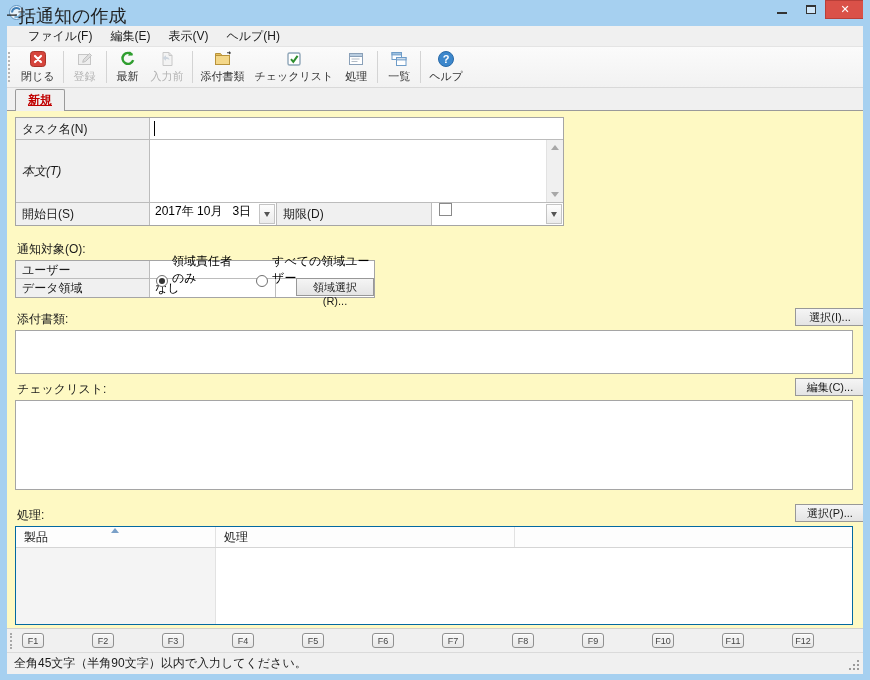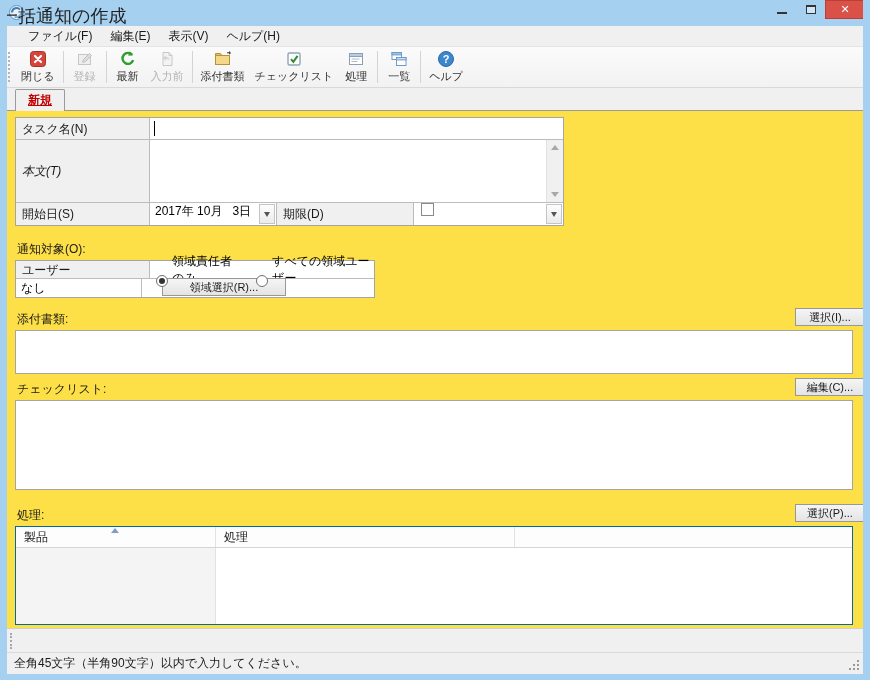--- a/index.html
+++ b/index.html
@@ -28,21 +28,21 @@
   .tb { display:flex; flex-direction:column; align-items:center; justify-content:center; padding:1px 5px 2px; min-width:36px; }
   .tbi { height:19px; display:flex; align-items:center; }
   .tbl { font-size:11px; color:#333; margin-top:1px; white-space:nowrap; }
   .tb.disabled { pointer-events:none; }
   .tb.disabled .tbl { color:#b3b3b3; }
   .tsep { width:1px; background:#d4d4d4; margin:3px 3px; }
   
   .tabstrip { height:23px; flex:none; border-bottom:1px solid #9a9a9a; padding-left:8px; display:flex; align-items:flex-end; background:#f0f0f0; }
   .tab { height:22px; padding:0 12px; background:#f0f0f0; border:1px solid #9a9a9a; border-bottom:none; margin-bottom:-1px; display:flex; align-items:center; font-size:12px; font-weight:bold; color:#c00000; position:relative; z-index:2; border-top-left-radius:2px; border-top-right-radius:2px;text-decoration:underline; }
   
-  .page { flex:none; height:517px; position:relative; background:#fde047; }
+  .page { flex:none; height:517px; position:relative; background:#fef9c3; }
   .sectlabel { position:absolute; font-size:12px; color:#1a1a1a; }
   .flabel { background:#f0f0f0; font-size:12px; color:#1a1a1a; padding:3px 6px; border-right:1px solid #bcbcbc; }
   
   .formbox { position:absolute; left:8px; top:6px; width:549px; border:1px solid #a5a5a5; background:#fff; }
   .frow { display:flex; border-bottom:1px solid #bcbcbc; }
   .frow:last-child { border-bottom:none; }
   .formbox .flabel { width:134px; flex:none; }
   .r1 { height:22px; }
   .r2 { height:63px; }
   .r2 .flabel { display:flex; align-items:center;font-style:italic; }
@@ -51,21 +51,21 @@
   .caret { position:absolute; left:4px; top:3px; width:1px; height:15px; background:#000; }
   .ftext { flex:1; background:#fff; position:relative; }
   .vscroll { position:absolute; right:0; top:0; bottom:0; width:17px; background:#f0f0f0; border-left:1px solid #e2e2e2; }
   .sarrow { position:absolute; left:0; right:0; height:15px; display:flex; align-items:center; justify-content:center; }
   .sarrow.up { top:0; } .sarrow.down { bottom:0; }
   .tri-up { width:0; height:0; border-left:4px solid transparent; border-right:4px solid transparent; border-bottom:5px solid #a8a8a8; }
   .tri-down { width:0; height:0; border-left:4px solid transparent; border-right:4px solid transparent; border-top:5px solid #a8a8a8; }
   .combo { background:#fff; border-right:1px solid #bcbcbc; position:relative; font-size:12px; display:flex; align-items:flex-start; padding-left:5px; }
   .combo .txt { white-space:pre; }
   .combo.date { width:127px; flex:none; }
-  .r3 .flabel.dl { width:137px; border-right:1px solid #bcbcbc; }
+  .r3 .flabel.dl { width:155px; border-right:1px solid #bcbcbc; }
   .combo.deadline { flex:1; border-right:none; }
   .dd { position:absolute; right:1px; top:1px; bottom:1px; width:16px; background:linear-gradient(#fdfdfd,#ebebeb); border:1px solid #c4c4c4; display:flex; align-items:center; justify-content:center; }
   .dd .tri-down { border-left-width:3.5px; border-right-width:3.5px; border-top-color:#555; }
   .chk { width:13px; height:13px; background:#fff; border:1px solid #8a8a8a; margin-left:2px; }
   
   .notifylbl { left:10px; top:130px; }
   .notifybox { position:absolute; left:8px; top:149px; width:360px; border:1px solid #a5a5a5; background:#fff; }
   .notifybox .flabel { width:134px; flex:none; }
   .nrow { height:18px; display:flex; border-bottom:1px solid #bcbcbc; }
   .nrow:last-child { border-bottom:none; }
@@ -290,20 +290,21 @@
             <span class="radio on"></span>
             <span>領域責任者のみ</span>
           </label>
           <label>
             <span class="radio"></span>
             <span>すべての領域ユーザー</span>
           </label>
         </div>
       </div>
       <div class="nrow">
+        <div class="flabel">データ領域</div>
         <div class="nvalue">なし</div>
         <button class="btn areabtn">領域選択(R)...</button>
       </div>
     </div>
 
     <div class="sectlabel attachlbl">添付書類:</div>
     <button class="btn rightbtn attach-btn">選択(I)...</button>
     <div class="attachbox"></div>
 
     <div class="sectlabel checklbl">チェックリスト:</div>
@@ -319,20 +320,34 @@
         <div class="pcol c3"></div>
       </div>
       <div class="pbody">
         <div class="pc1"></div>
       </div>
     </div>
   </div>
 
   <div class="fnbar">
     <div class="fgrip"></div>
+    <div class="fslots">
+      <div class="fkey">F1</div>
+      <div class="fkey">F2</div>
+      <div class="fkey">F3</div>
+      <div class="fkey">F4</div>
+      <div class="fkey">F5</div>
+      <div class="fkey">F6</div>
+      <div class="fkey">F7</div>
+      <div class="fkey">F8</div>
+      <div class="fkey">F9</div>
+      <div class="fkey">F10</div>
+      <div class="fkey">F11</div>
+      <div class="fkey">F12</div>
+    </div>
   </div>
 
   <div class="statusbar">
     <span class="msg">全角45文字（半角90文字）以内で入力してください。</span>
     <div class="rgrip"></div>
   </div>
 
 </div>
 
 </body></html>

